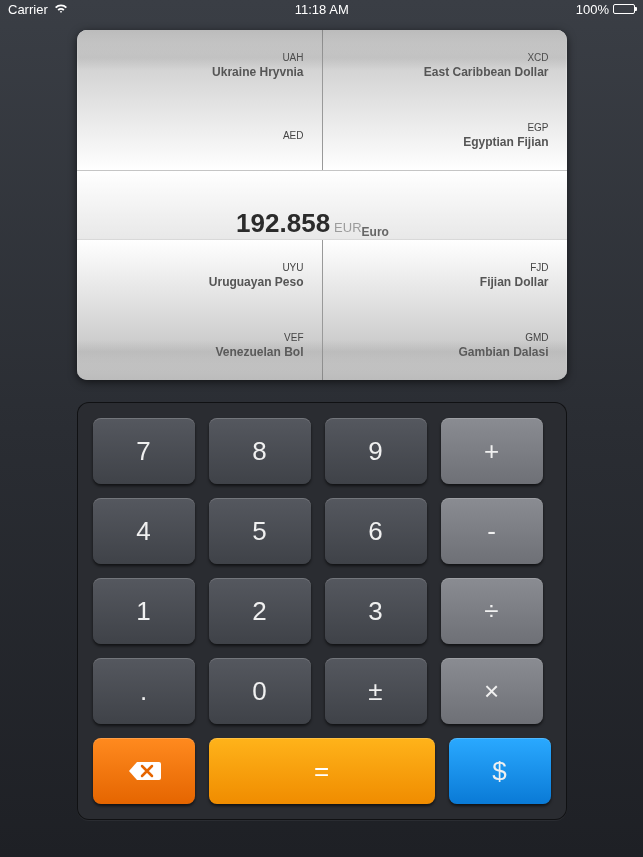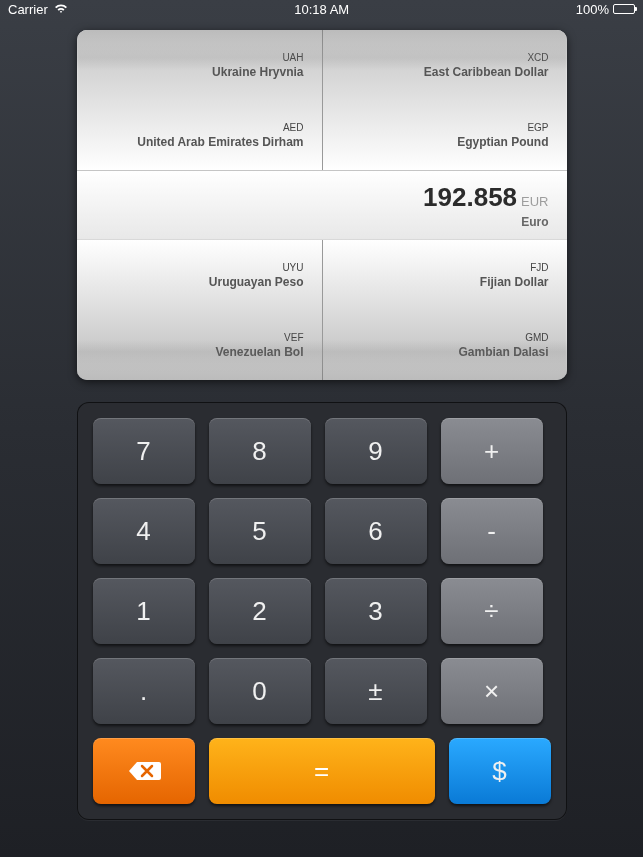--- a/index.html
+++ b/index.html
@@ -72,21 +72,21 @@
   width:0; height:0;
   border-top: 35px solid transparent;
   border-bottom: 35px solid transparent;
   border-left: 22px solid #1688e4;
 }
 .sel-right {
   flex:1;
   background: linear-gradient(180deg, #ffffff 0%, #e8e8e8 100%);
   border-top: 1px solid rgba(0,0,0,0.15);
   border-bottom: 1px solid rgba(0,0,0,0.15);
-  display:flex; flex-direction:column; justify-content:center; align-items:flex-end;
+  display:flex; justify-content:center; align-items:flex-end;
   padding-right: 18px;
   color:#2b2b2b;
 }
 .sel-value-row { display:flex; align-items:baseline; gap:4px; }
 .sel-value { font-size: 26px; font-weight: 700; }
 .sel-cur { font-size: 13px; opacity:0.8; }
 .sel-name { font-size: 12px; font-weight:600; margin-top:2px; }
 .sel-left .sel-name { color: #eaf4fd; }
 .sel-right .sel-name { color:#666; }
 .sel-right .sel-cur { color:#888; }
@@ -142,61 +142,60 @@
 
 <div class="status-bar">
   <div class="status-left">
     <span>Carrier</span>
     <span>
       <svg width="14" height="10" viewBox="0 0 14 10">
         <path d="M7 9 L8.2 7.5 A2 2 0 0 0 5.8 7.5 Z M3.5 5.5 A5 5 0 0 1 10.5 5.5 L9.2 6.8 A3.2 3.2 0 0 0 4.8 6.8 Z M1 3 A8.5 8.5 0 0 1 13 3 L11.7 4.3 A6.7 6.7 0 0 0 2.3 4.3 Z" fill="#fff"></path>
       </svg>
     </span>
   </div>
-  <span>10:18 AM</span>
+  <span>11:18 AM</span>
   <div class="status-right">
     <span>100%</span>
     <span class="battery"><span class="battery-fill"></span></span>
   </div>
 </div>
 
 <div class="picker-panel">
   <div class="fade-top"></div>
   <div class="fade-bottom"></div>
   <div class="picker-columns">
     <div class="picker-col">
       <div class="picker-items">
         <div class="picker-item">
           <span class="code">UAH</span>
           <span class="name">Ukraine Hryvnia</span>
         </div>
         <div class="picker-item">
           <span class="code">AED</span>
-          <span class="name">United Arab Emirates Dirham</span>
         </div>
         <div class="picker-item" style="visibility:hidden"></div>
         <div class="picker-item">
           <span class="code">UYU</span>
           <span class="name">Uruguayan Peso</span>
         </div>
         <div class="picker-item">
           <span class="code">VEF</span>
           <span class="name">Venezuelan Bol</span>
         </div>
       </div>
     </div>
     <div class="picker-col">
       <div class="picker-items">
         <div class="picker-item">
           <span class="code">XCD</span>
           <span class="name">East Caribbean Dollar</span>
         </div>
         <div class="picker-item">
           <span class="code">EGP</span>
-          <span class="name">Egyptian Pound</span>
+          <span class="name">Egyptian Fijian</span>
         </div>
         <div class="picker-item" style="visibility:hidden"></div>
         <div class="picker-item">
           <span class="code">FJD</span>
           <span class="name">Fijian Dollar</span>
         </div>
         <div class="picker-item">
           <span class="code">GMD</span>
           <span class="name">Gambian Dalasi</span>
         </div>

